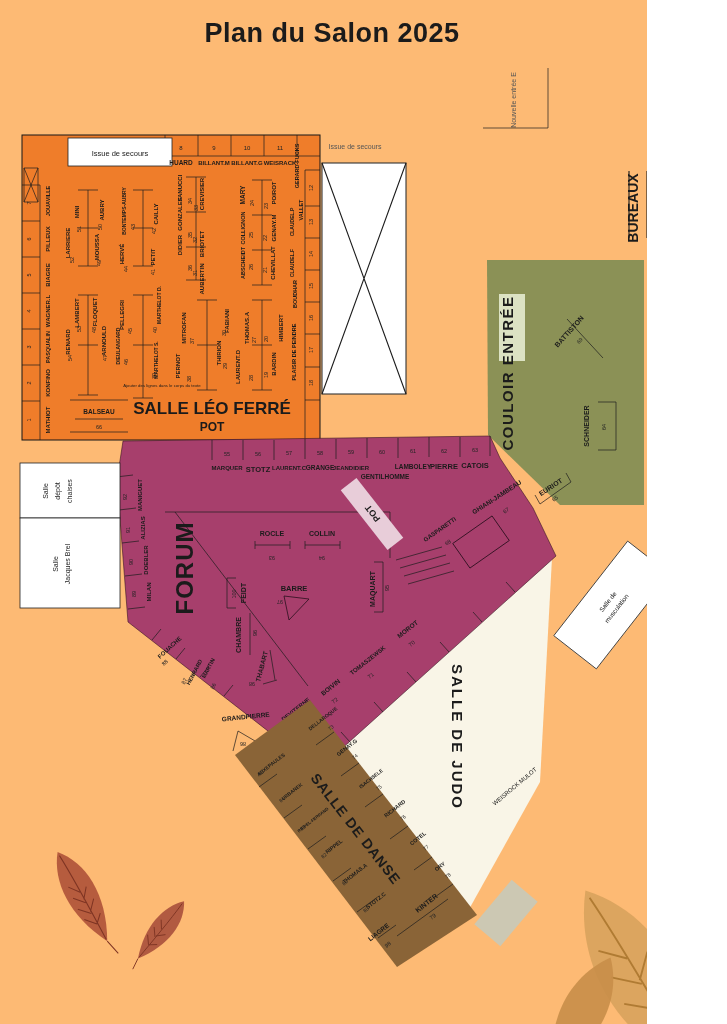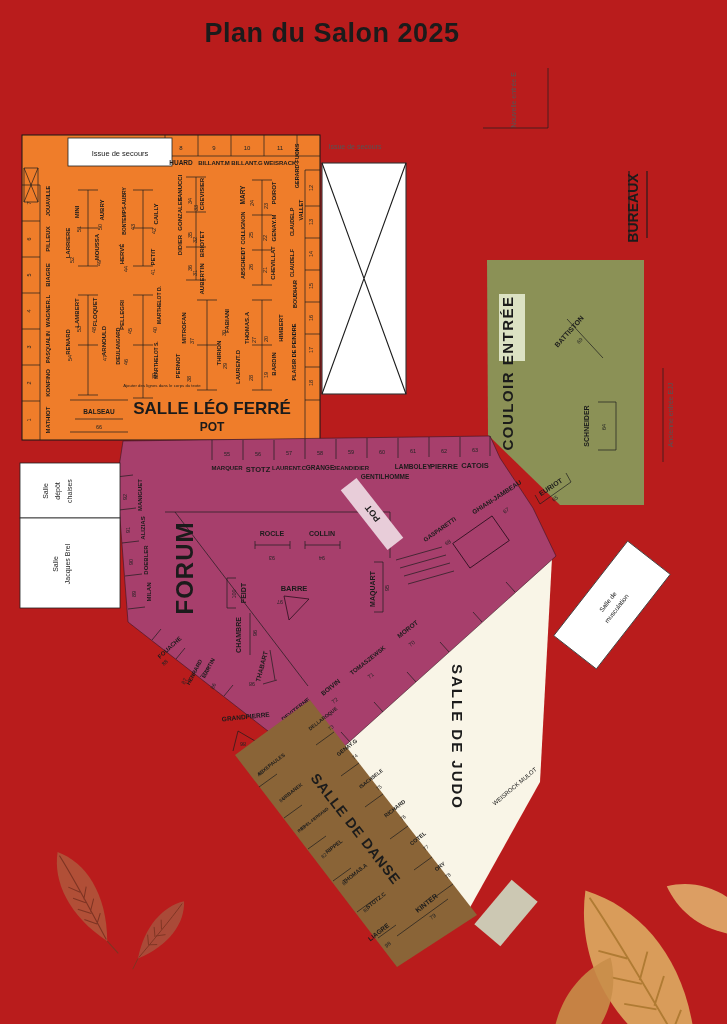--- a/index.html
+++ b/index.html
@@ -1,16 +1,16 @@
 <!DOCTYPE html>
 <html><head>
 <meta charset="utf-8">
 <style>
   html,body{margin:0;padding:0;background:#ffffff;}
-  .page{position:relative;width:727px;height:1024px;background:#b91c1c;overflow:hidden;}
+  .page{position:relative;width:647px;height:1024px;background:#fdba74;overflow:hidden;}
   svg{display:block;}
   text{font-family:"Liberation Sans",sans-serif;fill:#1b1b1b;text-anchor:middle;}
   .b{font-weight:700;}
   .f4{font-size:4.3px;}.f5{font-size:5px;}.f55{font-size:5.5px;}.f6{font-size:6px;}
   .f65{font-size:6.5px;}.f7{font-size:7px;}.f75{font-size:7.5px;}
   .f9{font-size:9px;}.f12{font-size:12px;}.f14{font-size:14px;}.f15{font-size:15px;}
   .f17{font-size:17px;}.f24{font-size:24px;letter-spacing:1px;}.f27{font-size:27px;letter-spacing:.5px;}
   .num{fill:#242424;}
   .ln{stroke:#1c1c1c;stroke-width:.7;fill:none;}
   .ln2{stroke:#1c1c1c;stroke-width:1.1;fill:none;}

